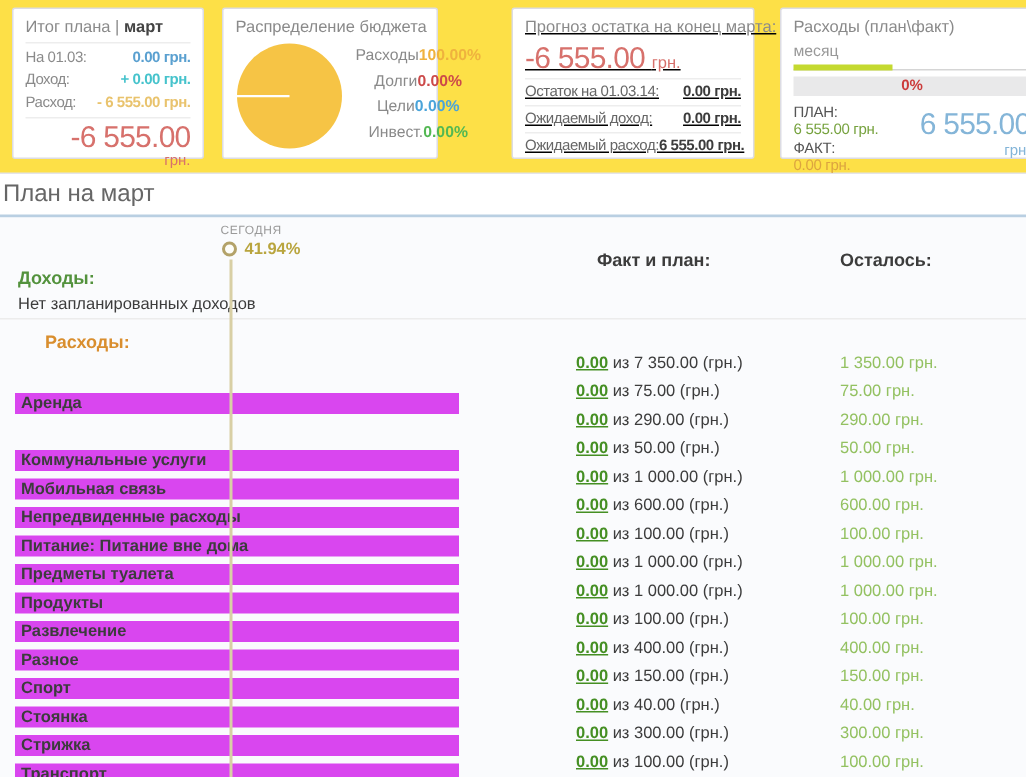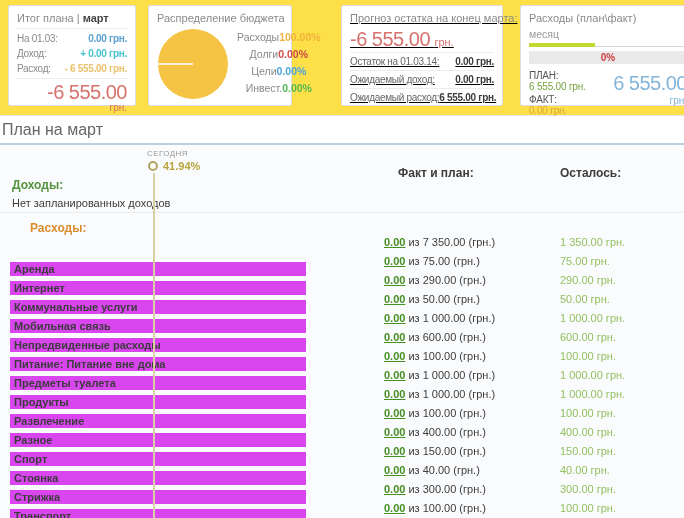--- a/index.html
+++ b/index.html
@@ -220,23 +220,20 @@
     <div class="row-bar">
       <span class="row-name">Аренда</span>
     </div>
     <div class="row-fact">
       <span class="fact-val">0.00</span><span class="fact-of">из 7 350.00 (грн.)</span>
     </div>
     <div class="row-left">1 350.00 грн.</div>
   </div>
 
   <div class="expense-row">
-    <div class="row-bar">
-      <span class="row-name">Интернет</span>
-    </div>
     <div class="row-fact">
       <span class="fact-val">0.00</span><span class="fact-of">из 75.00 (грн.)</span>
     </div>
     <div class="row-left">75.00 грн.</div>
   </div>
 
   <div class="expense-row">
     <div class="row-bar">
       <span class="row-name">Коммунальные услуги</span>
     </div>

